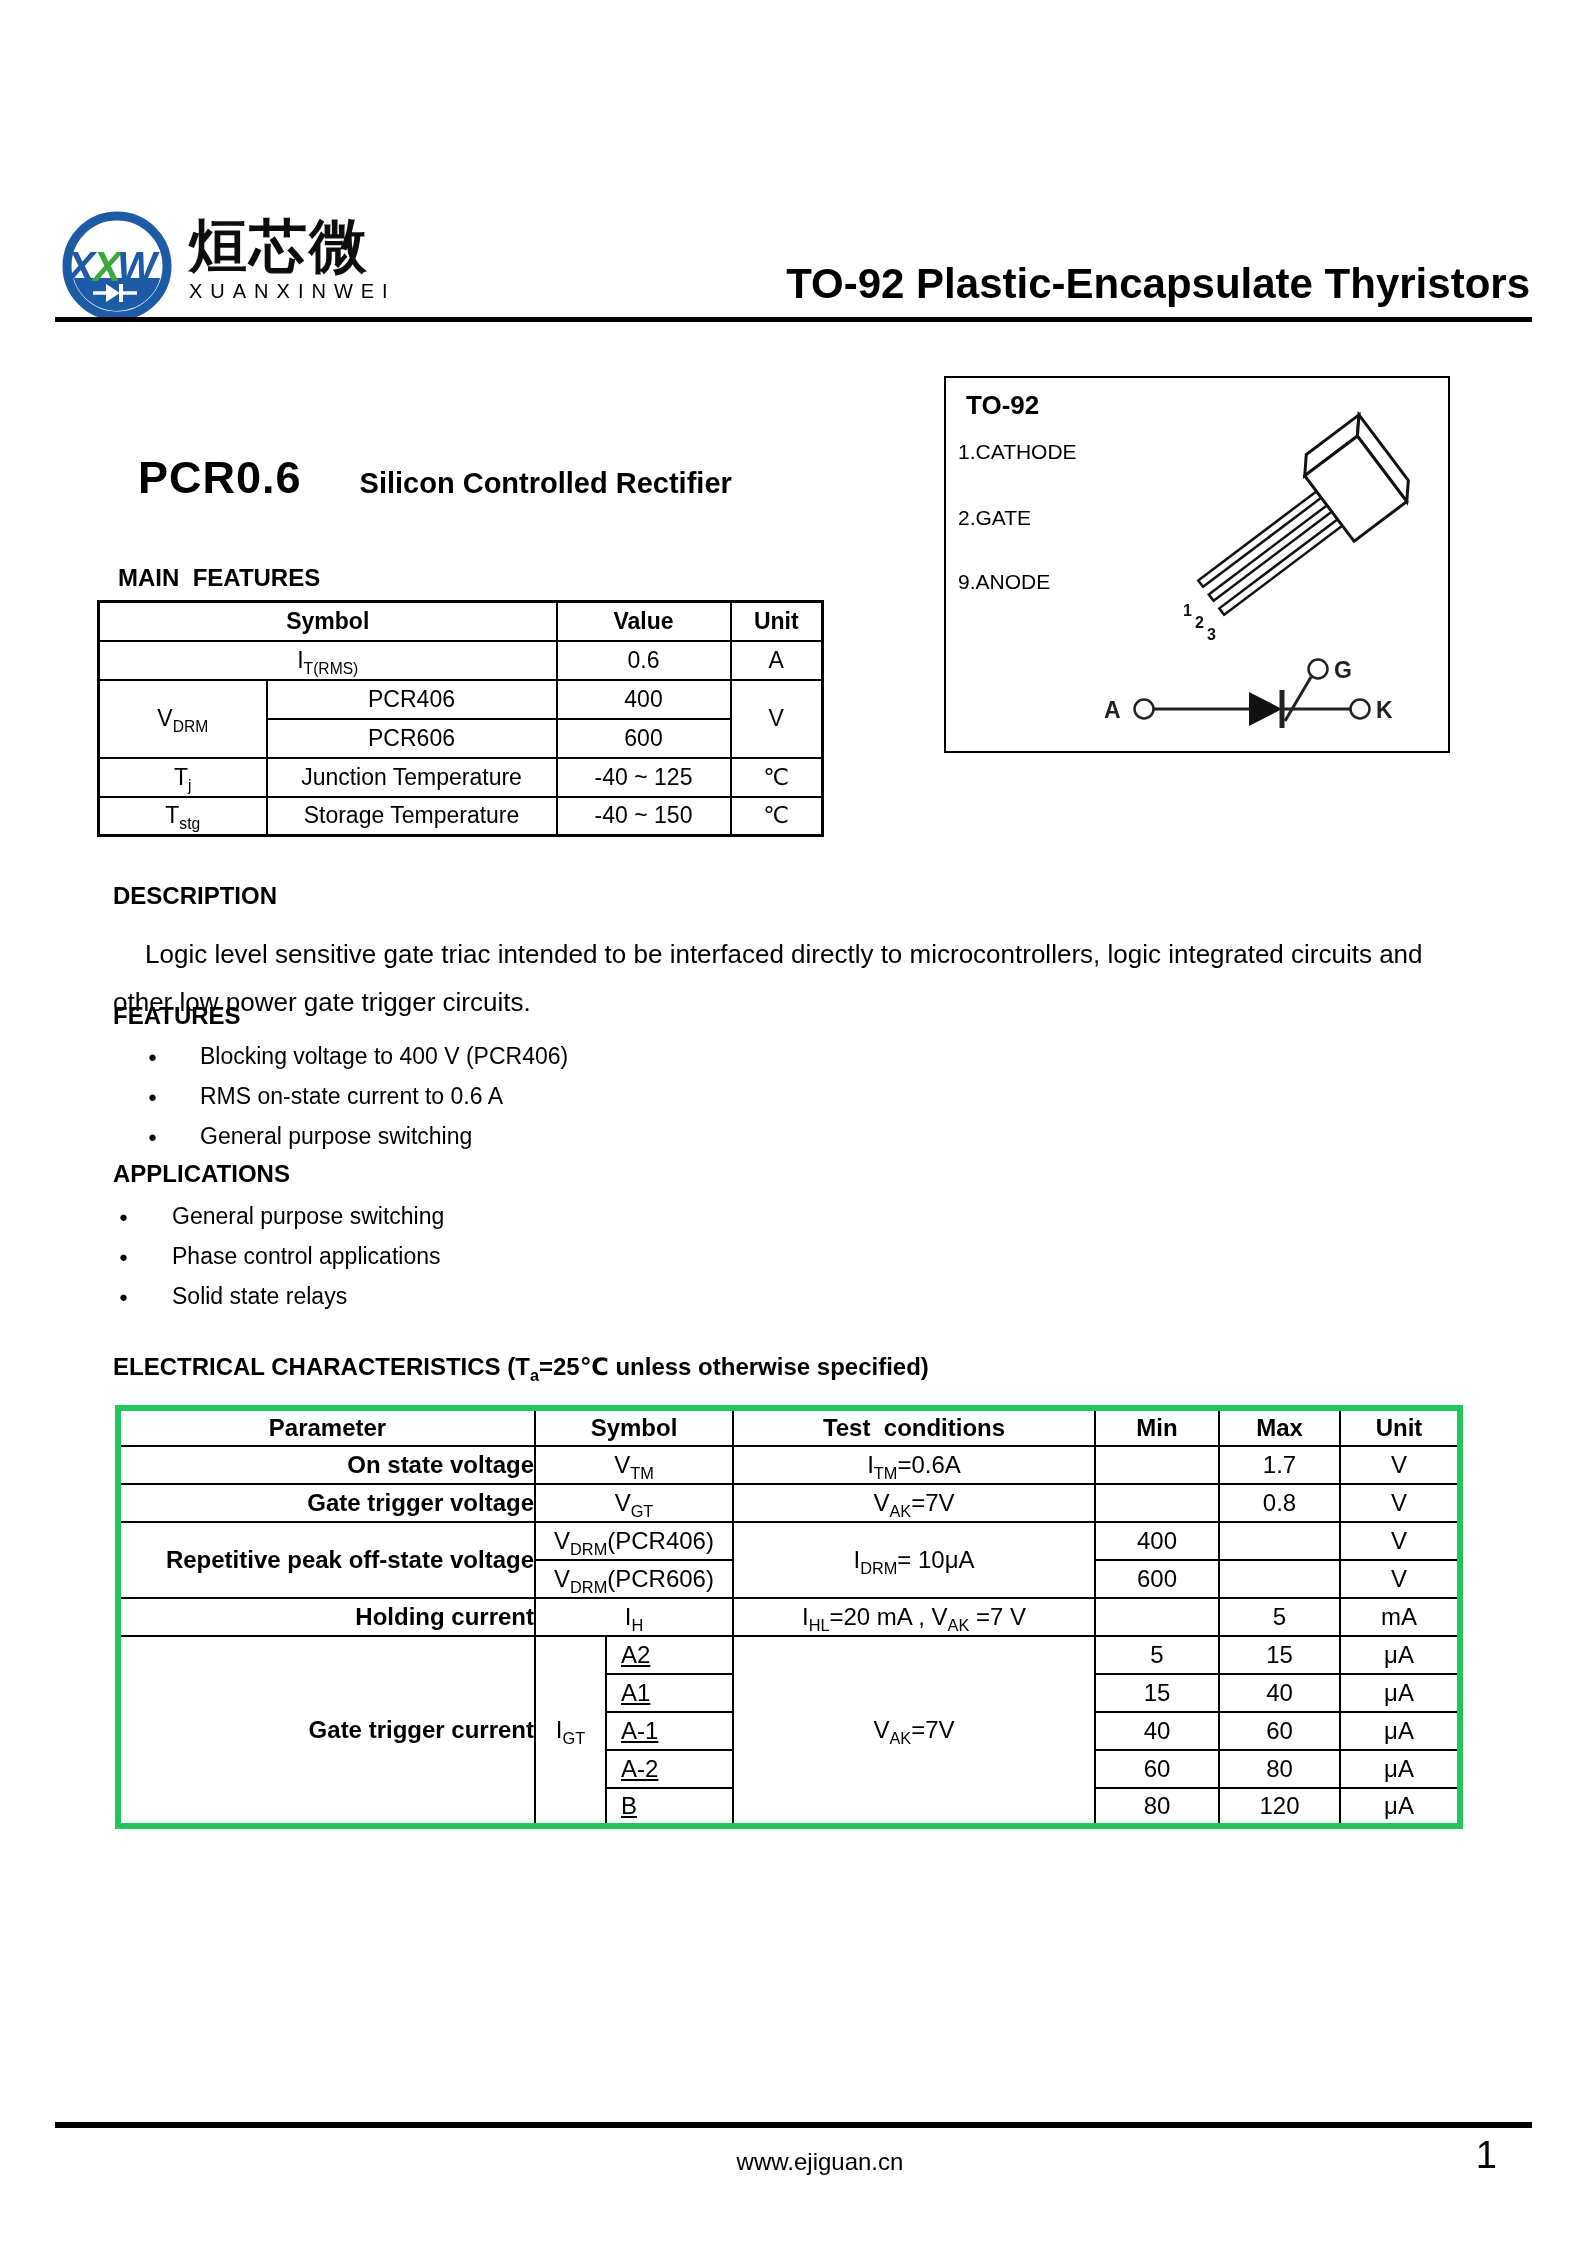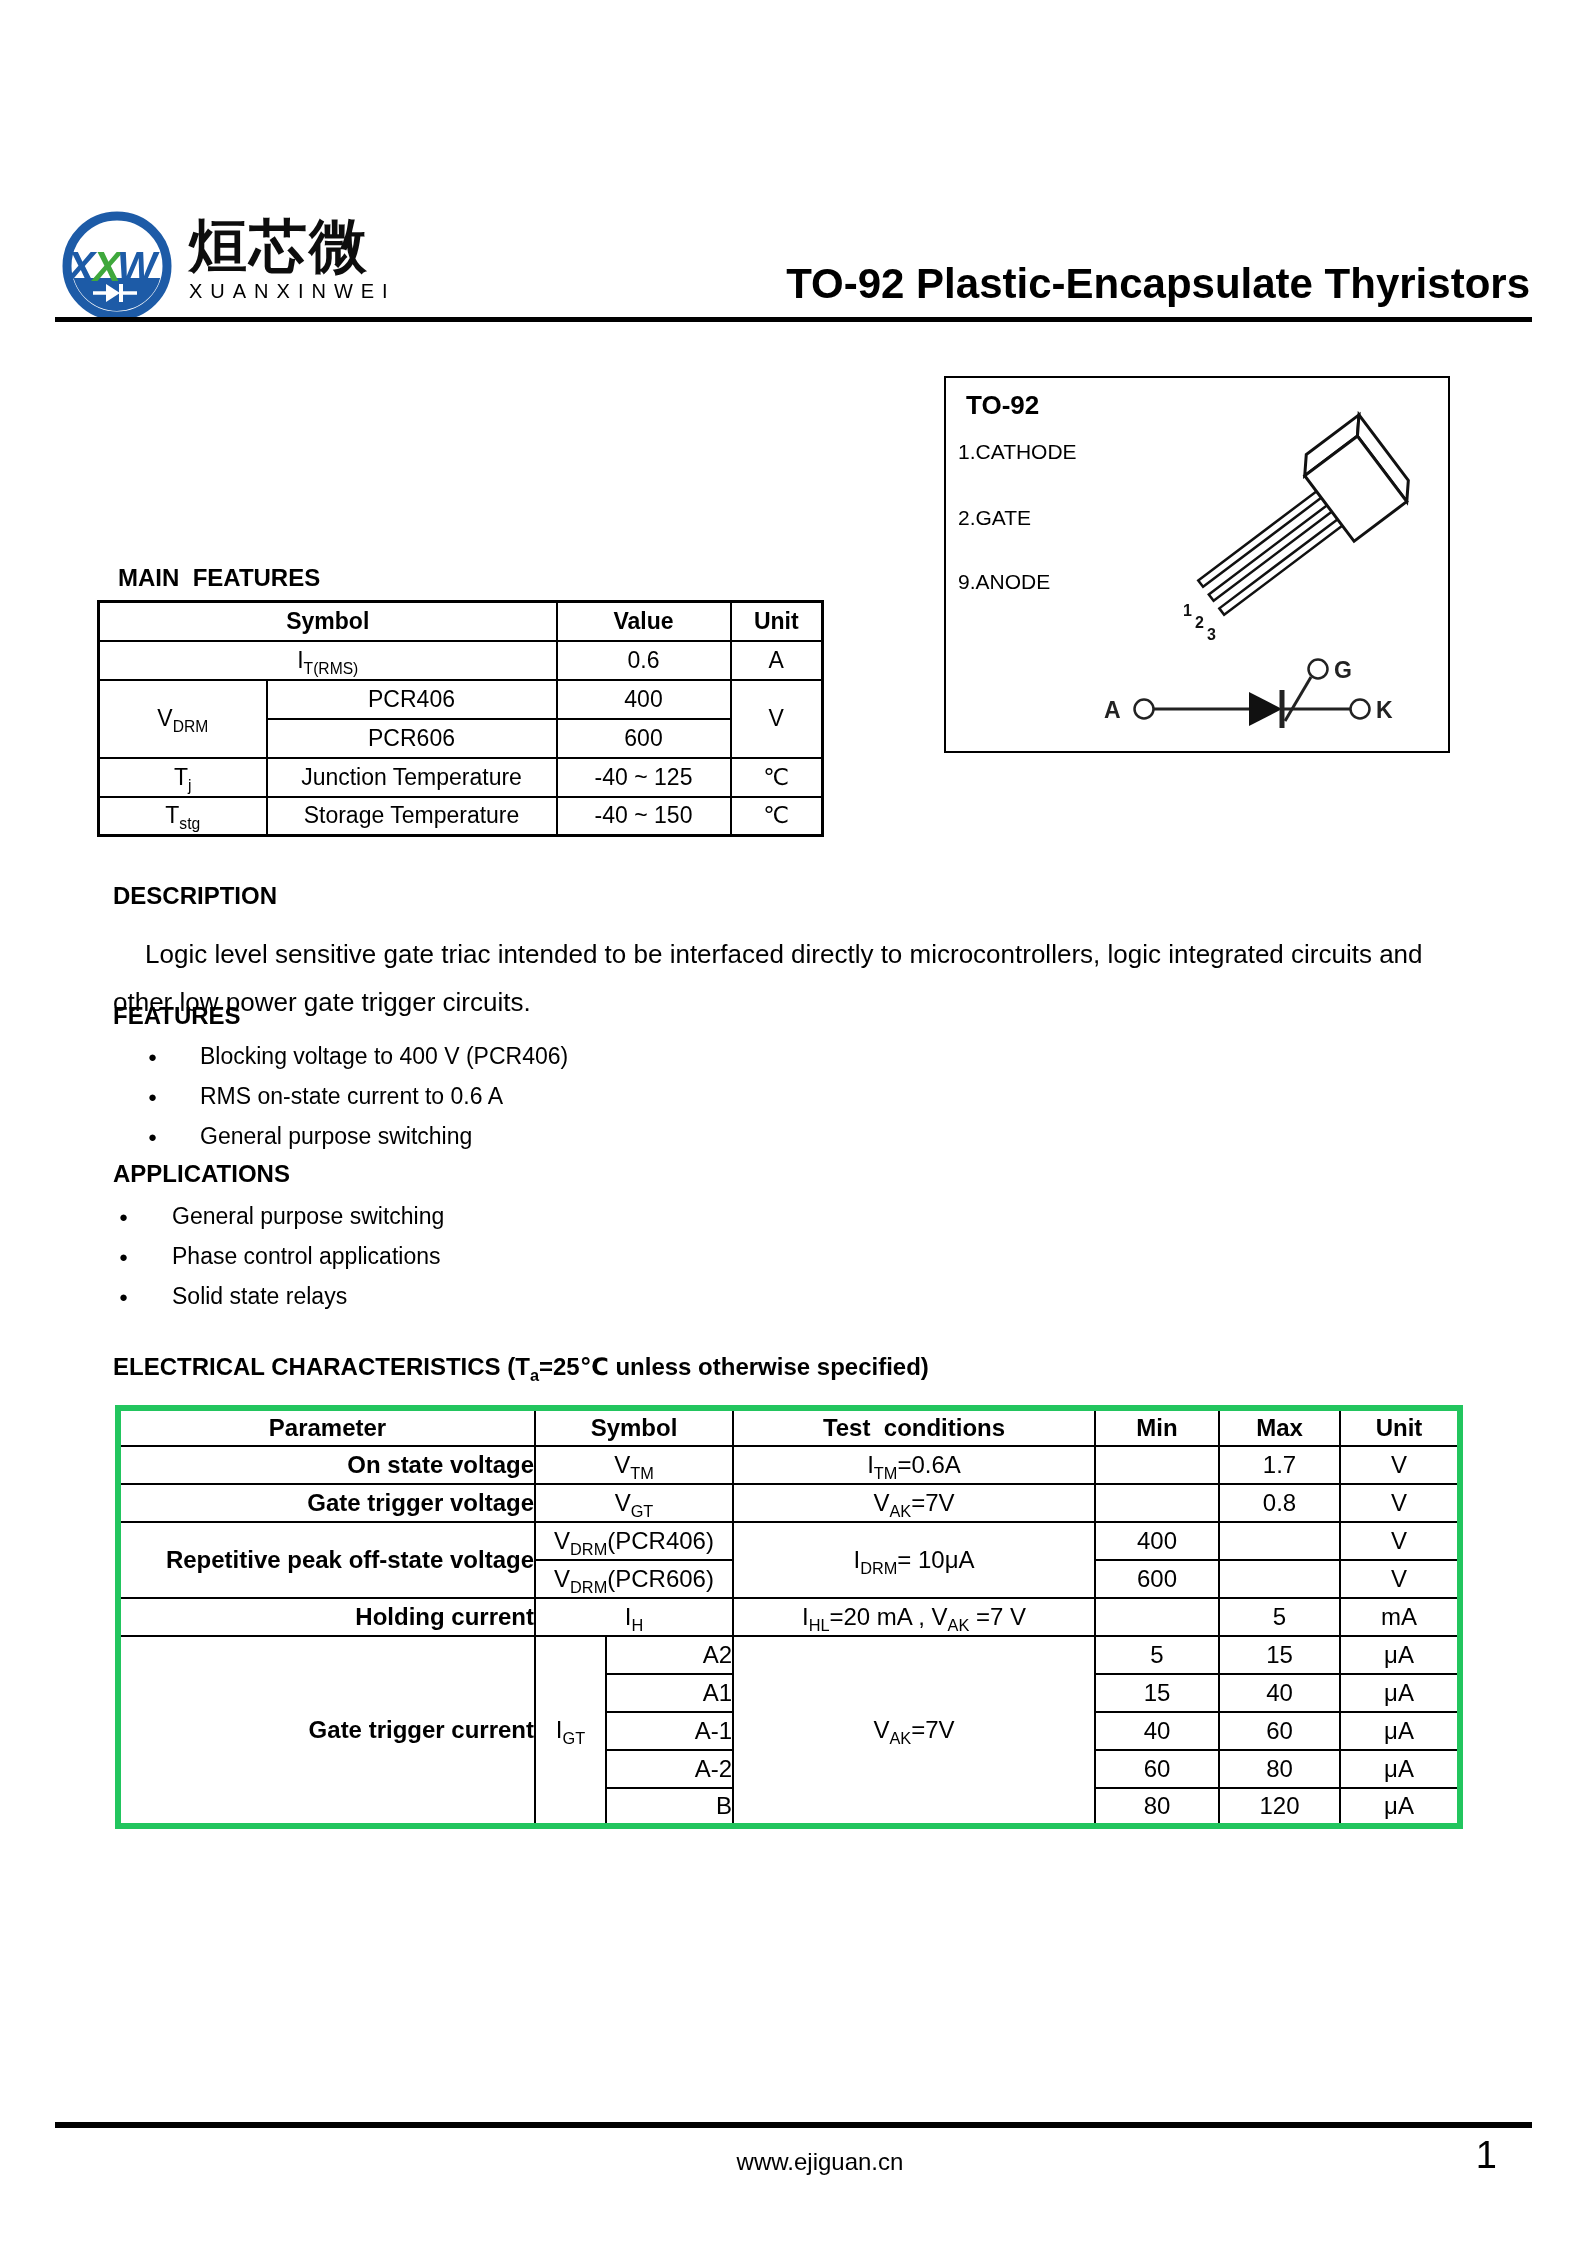--- a/index.html
+++ b/index.html
@@ -38,21 +38,21 @@
   
   table { border-collapse:collapse; table-layout:fixed; position:absolute; }
   td, th { border:2px solid #000; text-align:center; vertical-align:middle; overflow:hidden; }
   .mf-table { left:97px; top:600px; width:724px; border:3px solid #000; font-size:23px; }
   .mf-table th { font-size:23px; }
   .mf-table tr { height:39px; }
   .el-table { left:115px; top:1405px; width:1342px; border:6px solid #22c55e; font-size:24px; }
   .el-table tr { height:38px; }
   .el-table th { font-size:24px; }
   .el-table td.param { text-align:right; padding-left:12px; font-weight:bold; }
-  .el-table td.grade { text-align:right; padding-left:14px; }
+  .el-table td.grade { text-align:left; padding-left:14px;text-decoration:underline; }
 
   
   .para { position:absolute; left:113px; top:930px; width:1332px; font-size:26px; line-height:48px; text-indent:32px; }
   .blist { position:absolute; list-style:none; }
   .blist li { display:flex; align-items:center; height:40px; font-size:23px; }
   .blist .dot { font-size:15px; margin-right:0; }
   .feat-list { left:148px; top:1036px; }
   .feat-list .dot { width:52px; }
   .app-list  { left:119px; top:1196px; }
   .app-list .dot { width:53px; }
@@ -128,20 +128,24 @@
         <text x="388" y="300">G</text>
         <text x="430" y="340">K</text>
       </g>
     </svg>
     <div class="pkg-title">TO-92</div>
     <div class="pin pin-1">1.CATHODE</div>
     <div class="pin pin-2">2.GATE</div>
     <div class="pin pin-3">9.ANODE</div>
   </div>
 
+  <div class="product-row">
+    <span class="part-no">PCR0.6</span>
+    <span class="part-sub">Silicon Controlled Rectifier</span>
+  </div>
 
   <div class="sec-heading keep-sp" style="left:118px; top:564px;">MAIN  FEATURES</div>
 
   <table class="mf-table">
     <colgroup>
         <col style="width:168px">
         <col style="width:290px">
         <col style="width:174px">
         <col style="width:92px">
       </colgroup>

